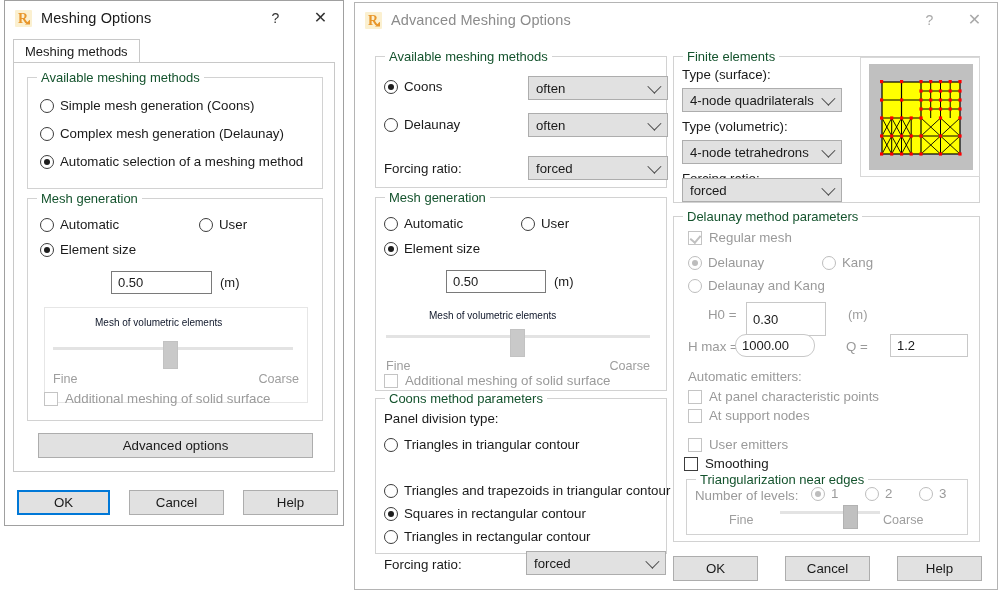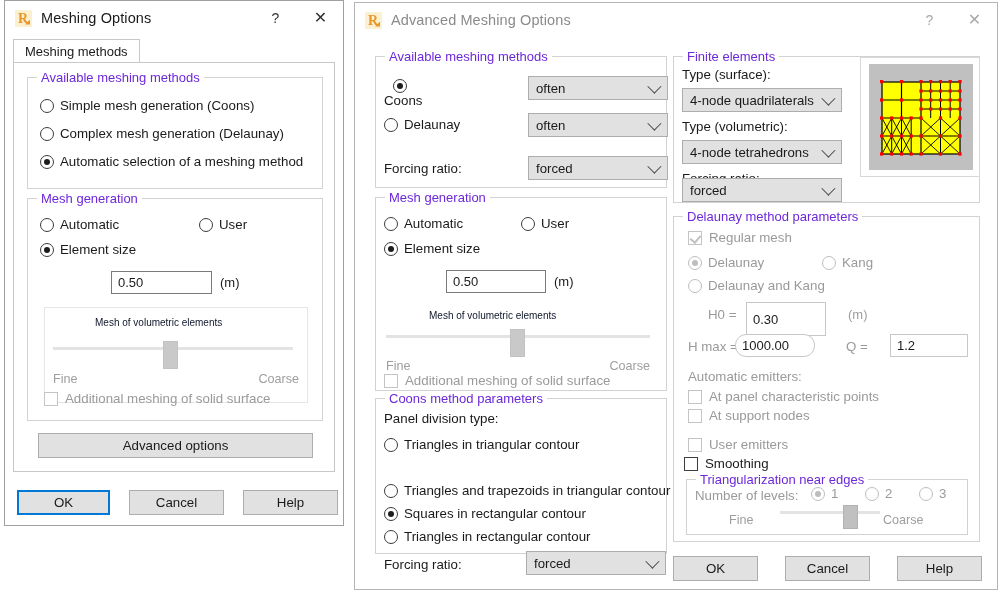--- a/index.html
+++ b/index.html
@@ -116,21 +116,21 @@
     position: absolute;
     border: 1px solid #d2d2d2;
     box-sizing: border-box;
   }
   .group > .legend {
     position: absolute;
     top: -8px; left: 9px;
     background: #fff;
     padding: 0 4px;
     font-size: 13px;
-    color: #6d28d9;
+    color: #14532d;
     white-space: nowrap;
   }
 
   
   .row { position: absolute; display: flex; align-items: center; }
   .radio {
     width: 14px; height: 14px;
     border-radius: 50%;
     border: 1px solid #3c3c3c;
     background: #fff;
@@ -358,21 +358,21 @@
         <div class="tb-btn inactive">?</div>
         <div class="tb-btn inactive">
             <span class="x-glyph">✕</span>
           </div>
       </div>
     </div>
 
     <div class="group" style="left:20px; top:53px; width:292px; height:132px;">
       <div class="legend">Available meshing methods</div>
 
-      <div class="row" style="left:8px; top:22px;flex-direction:column;">
+      <div class="row" style="left:8px; top:22px;">
         <span class="radio checked"></span>
         <span class="ctl-label">Coons</span>
       </div>
       <div class="dropdown" style="left:152px; top:19px; width:140px; height:24px;">
         <span>often</span>
         <span class="chev"></span>
       </div>
 
       <div class="row" style="left:8px; top:60px;">
         <span class="radio"></span>

